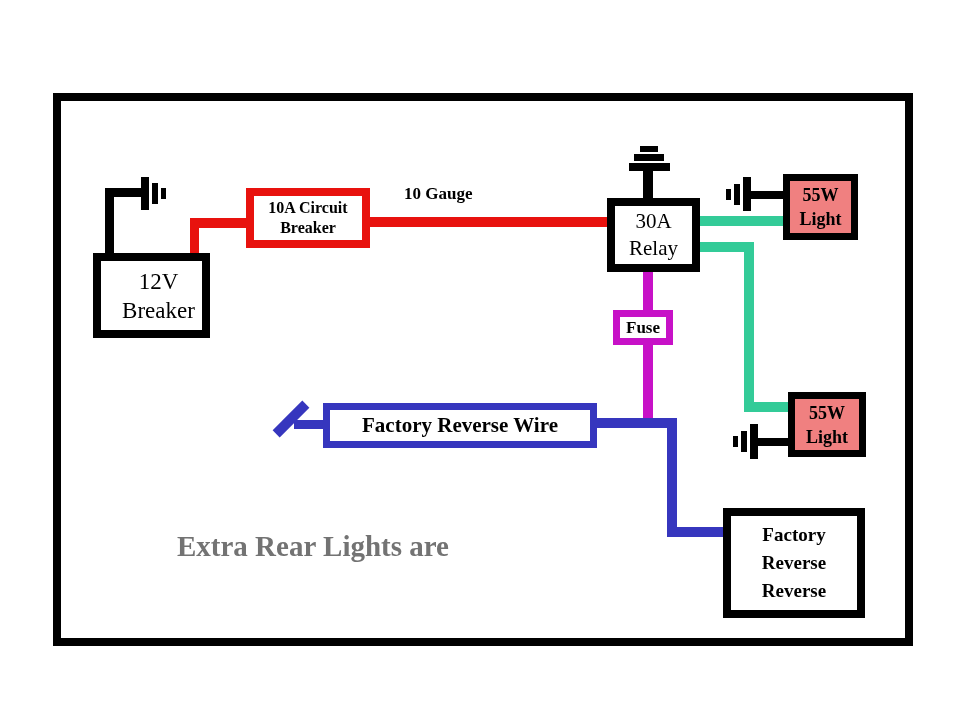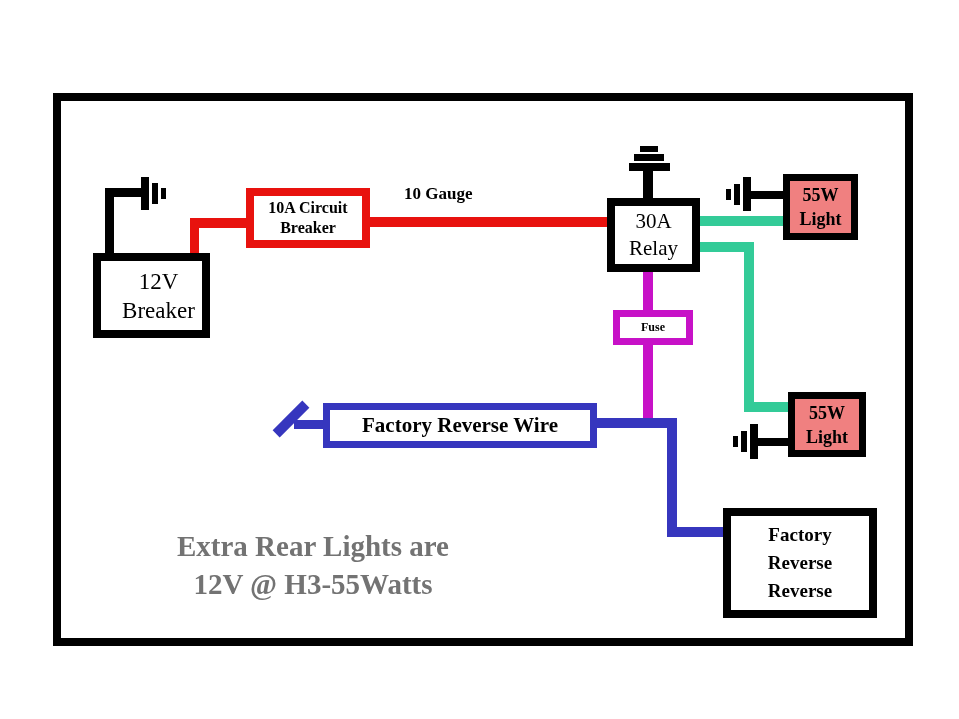--- a/index.html
+++ b/index.html
@@ -59,29 +59,29 @@
   .light-box {
     border: 7px solid var(--outline_black, #000);
     background: var(--light_fill_salmon, #f08080);
   }
   .battery-box { left: 93px; top: 253px; width: 117px; height: 85px;
                  font-size: 23px; line-height: 29px; padding-left: 14px; }
   .breaker-box { left: 246px; top: 188px; width: 124px; height: 60px;
                  font-size: 16px; font-weight: bold; line-height: 20px; }
   .relay-box   { left: 607px; top: 198px; width: 93px; height: 74px;
                  font-size: 21px; line-height: 27px; }
-  .fuse-box    { left: 613px; top: 310px; width: 80px; height: 35px;
-                 font-size: 12px; font-weight: bold; }
+  .fuse-box    { left: 613px; top: 310px; width: 60px; height: 35px;
+                 font-size: 17px; font-weight: bold; }
   .light-top-box    { left: 783px; top: 174px; width: 75px; height: 66px;
                       font-size: 18px; font-weight: bold; line-height: 24px; }
   .light-bottom-box { left: 788px; top: 392px; width: 78px; height: 65px;
                       font-size: 18px; font-weight: bold; line-height: 24px; }
   .frw-box { left: 323px; top: 403px; width: 274px; height: 45px;
              font-size: 21px; font-weight: bold; text-align: center; }
-  .frl-box { left: 723px; top: 508px; width: 154px; height: 110px;
+  .frl-box { left: 723px; top: 508px; width: 142px; height: 110px;
              font-size: 19px; font-weight: bold; line-height: 28px; }
   .wire-label {
     position: absolute;
     left: 404px; top: 184px;
     font-size: 17px;
     font-weight: bold;
     color: #000;
     z-index: 3;
   }
   .caption {
@@ -186,16 +186,15 @@
   <div class="box black-border frl-box">
     <div>Factory</div>
     <div>Reverse</div>
     <div>Reverse</div>
   </div>
 
   <div class="wire-label">10 Gauge</div>
 
   <div class="caption">
     <div>Extra Rear Lights are</div>
-    <div>12V @ H3-55Watts</div>
   </div>
 
 </div>
 
 </body></html>

